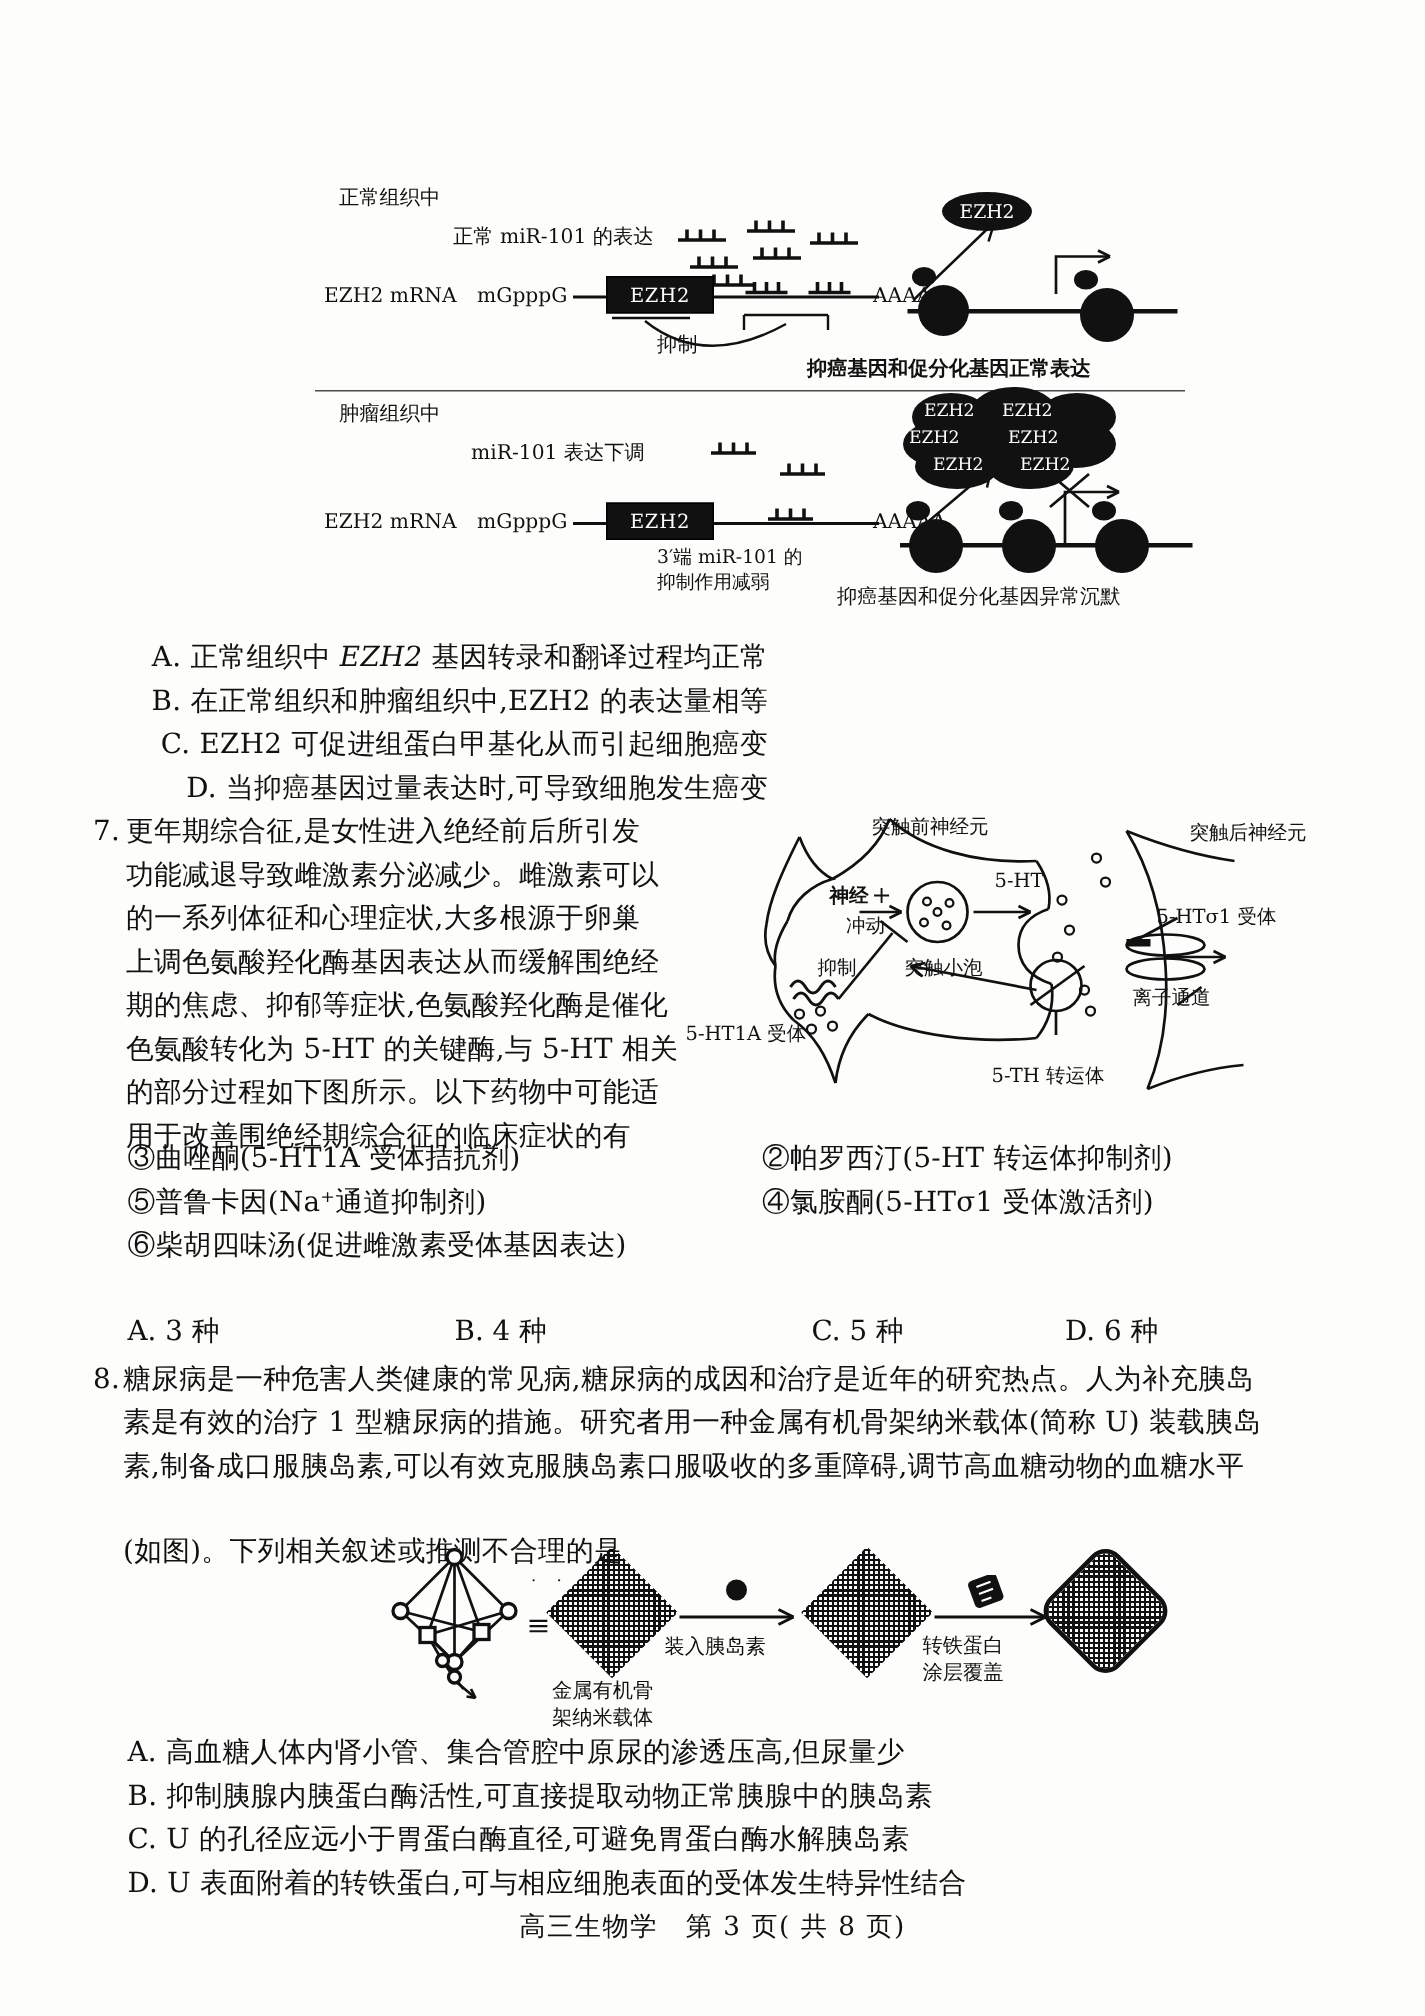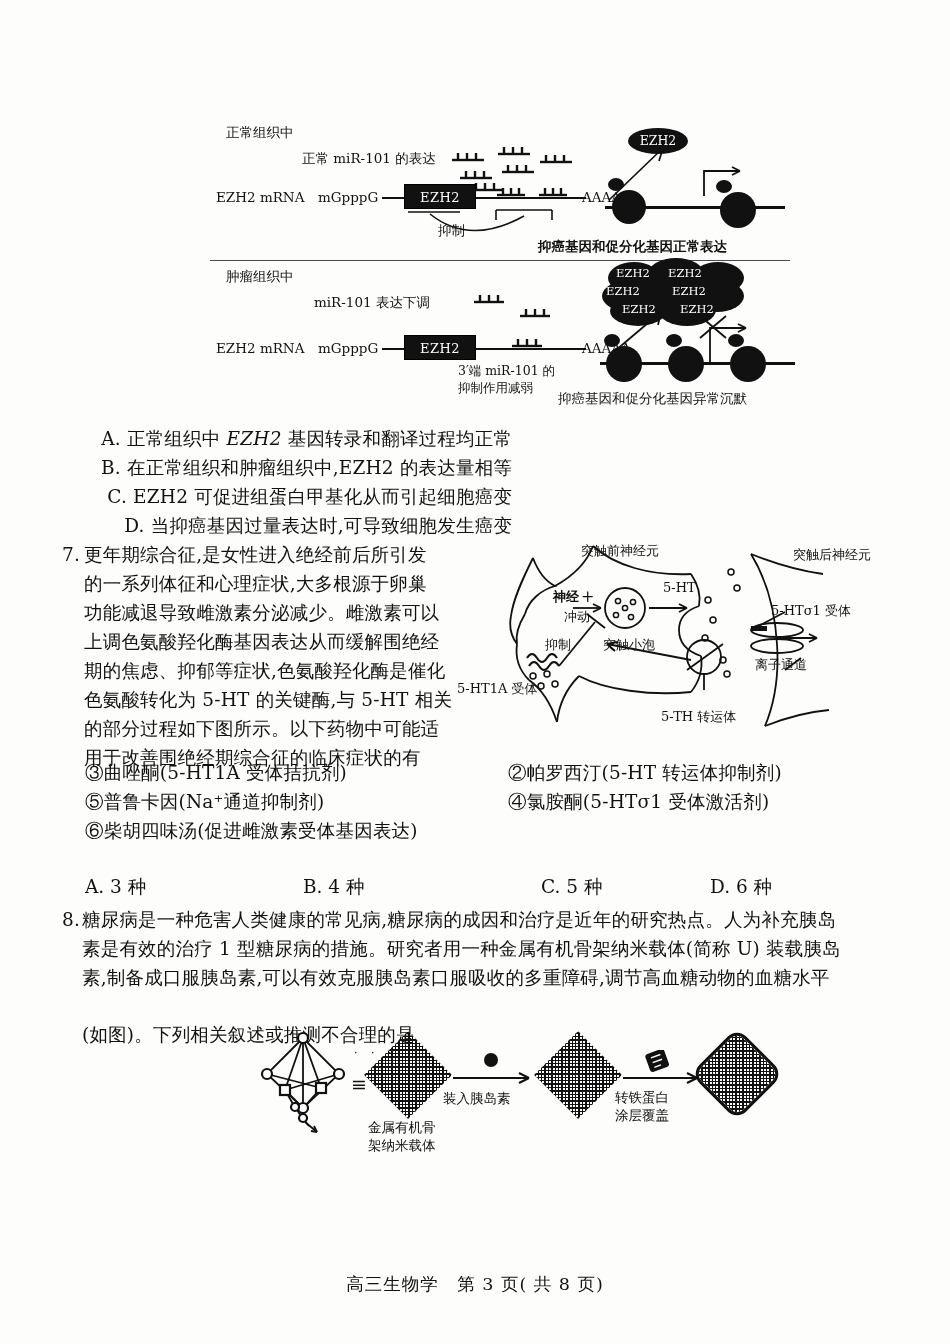--- a/index.html
+++ b/index.html
@@ -28,21 +28,21 @@
     top: 118px;
     width: 580px;
     height: 295px;
   }
   .fig-label {
     position: absolute;
     font-size: 13.5px;
     white-space: nowrap;
     line-height: 1.25;
   }
-  .fig-label.sm { font-size: 12.5px; margin-left: 20px; }
+  .fig-label.sm { font-size: 12.5px; }
   .divider-line {
     position: absolute;
     left: 0;
     width: 580px;
     height: 0;
     border-top: 1.6px solid #4a4a4a;
   }
   .mrna-line {
     position: absolute;
     height: 0;
@@ -345,22 +345,22 @@
     </div>
     <div class="qline">B. 在正常组织和肿瘤组织中,EZH2 的表达量相等</div>
     <div class="qline">C. EZH2 可促进组蛋白甲基化从而引起细胞癌变</div>
     <div class="qline">D. 当抑癌基因过量表达时,可导致细胞发生癌变</div>
   </div>
 
   <div class="qblock" style="left:62px; top:540px; width:400px;">
     <div style="position:absolute; left:0; top:0;">7.</div>
     <div style="margin-left:22px;">
       <div class="qline">更年期综合征,是女性进入绝经前后所引发</div>
+      <div class="qline">功能减退导致雌激素分泌减少。雌激素可以</div>
       <div class="qline">的一系列体征和心理症状,大多根源于卵巢</div>
-      <div class="qline">功能减退导致雌激素分泌减少。雌激素可以</div>
       <div class="qline">上调色氨酸羟化酶基因表达从而缓解围绝经</div>
       <div class="qline">期的焦虑、抑郁等症状,色氨酸羟化酶是催化</div>
       <div class="qline">色氨酸转化为 5-HT 的关键酶,与 5-HT 相关</div>
       <div class="qline">的部分过程如下图所示。以下药物中可能适</div>
       <div class="qline">用于改善围绝经期综合征的临床症状的有</div>
     </div>
   </div>
 
   <div id="q7-figure">
     <svg width="470" height="195" viewBox="0 0 470 195">
@@ -545,16 +545,22 @@
       </g>
     </svg>
     <div class="arrow-lbl" style="left:360px; top:66px; line-height:1.35;">
       <div>转铁蛋白</div>
       <div>涂层覆盖</div>
     </div>
 
     <div class="mof-diamond" style="left:452px; top:22px; width:60px; height:60px; border-radius:10px; box-shadow:0 0 0 3px #111;"></div>
   </div>
 
+  <div class="qblock" style="left:85px; top:1154px;">
+    <div class="qline">A. 高血糖人体内肾小管、集合管腔中原尿的渗透压高,但尿量少</div>
+    <div class="qline">B. 抑制胰腺内胰蛋白酶活性,可直接提取动物正常胰腺中的胰岛素</div>
+    <div class="qline">C. U 的孔径应远小于胃蛋白酶直径,可避免胃蛋白酶水解胰岛素</div>
+    <div class="qline">D. U 表面附着的转铁蛋白,可与相应细胞表面的受体发生特异性结合</div>
+  </div>
 
   <div id="footer">高三生物学　第 3 页( 共 8 页)</div>
 
 </div>
 
 </body></html>

